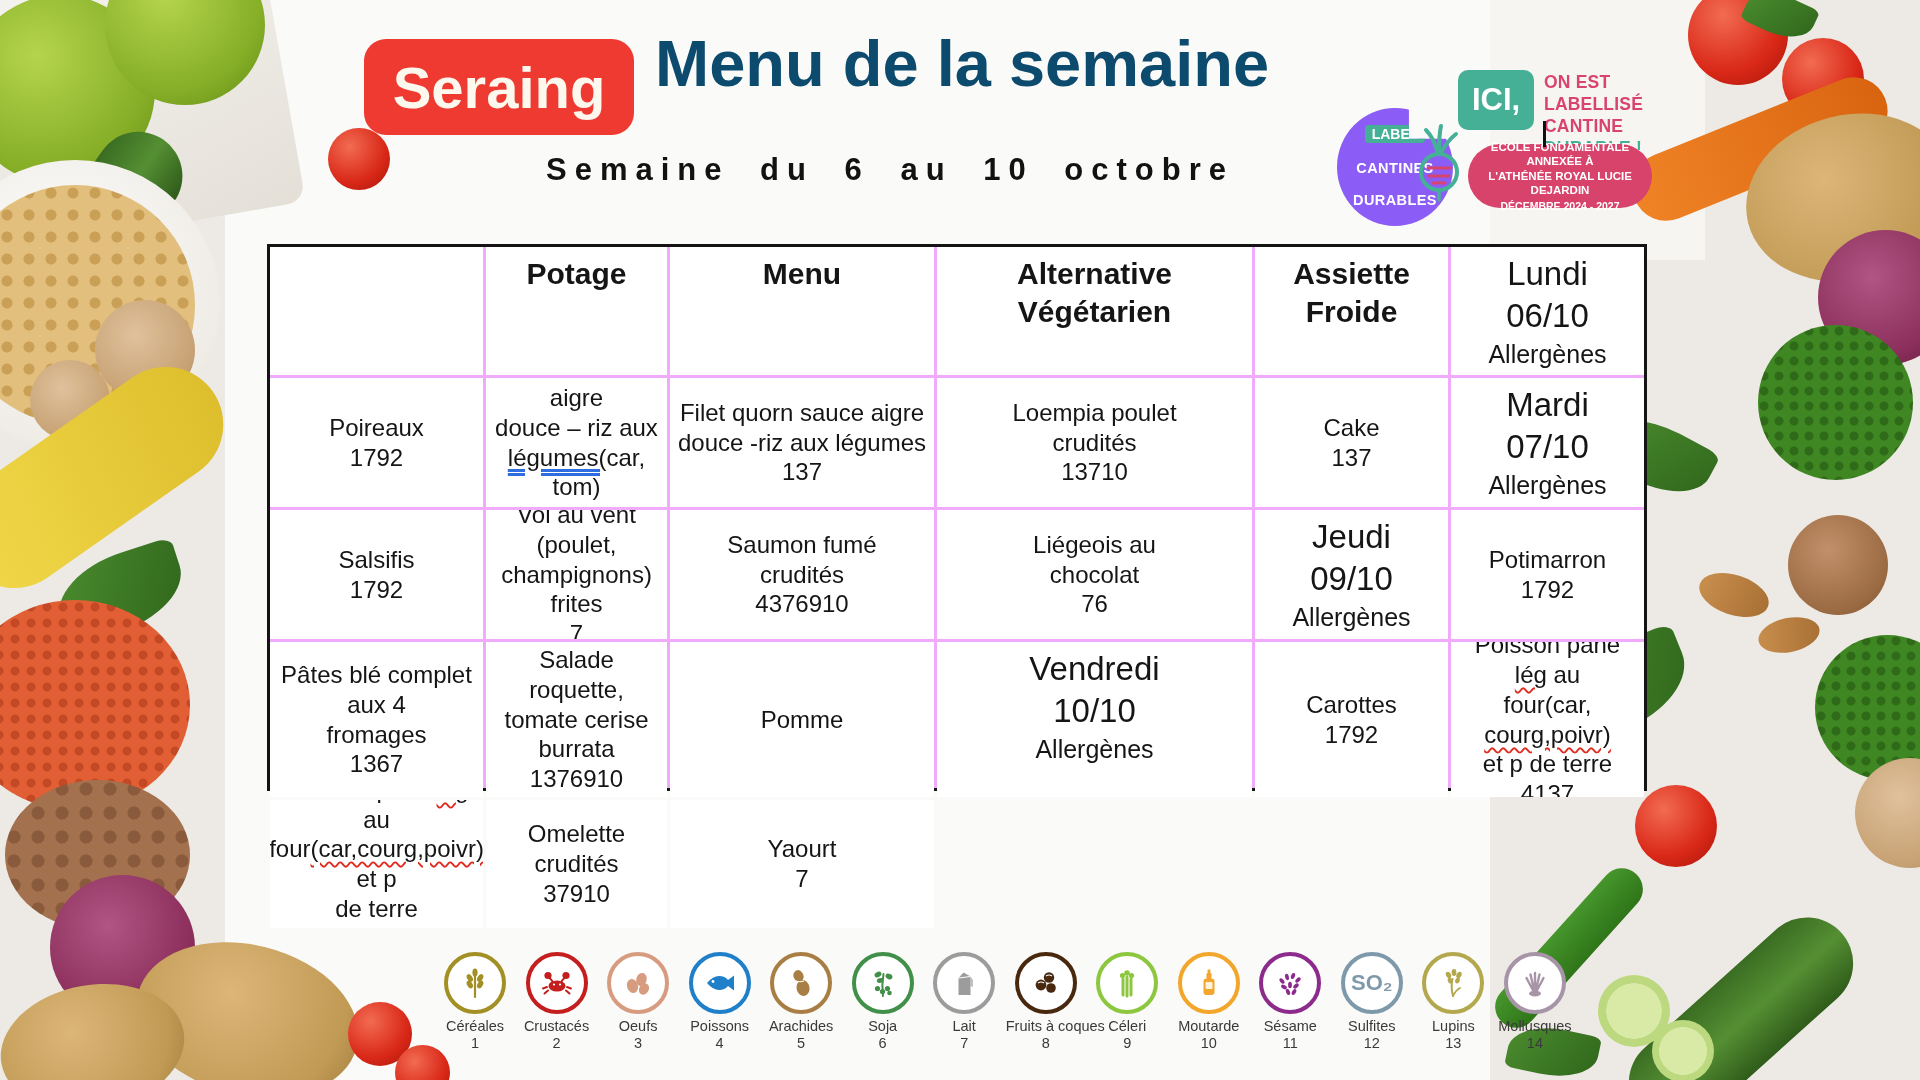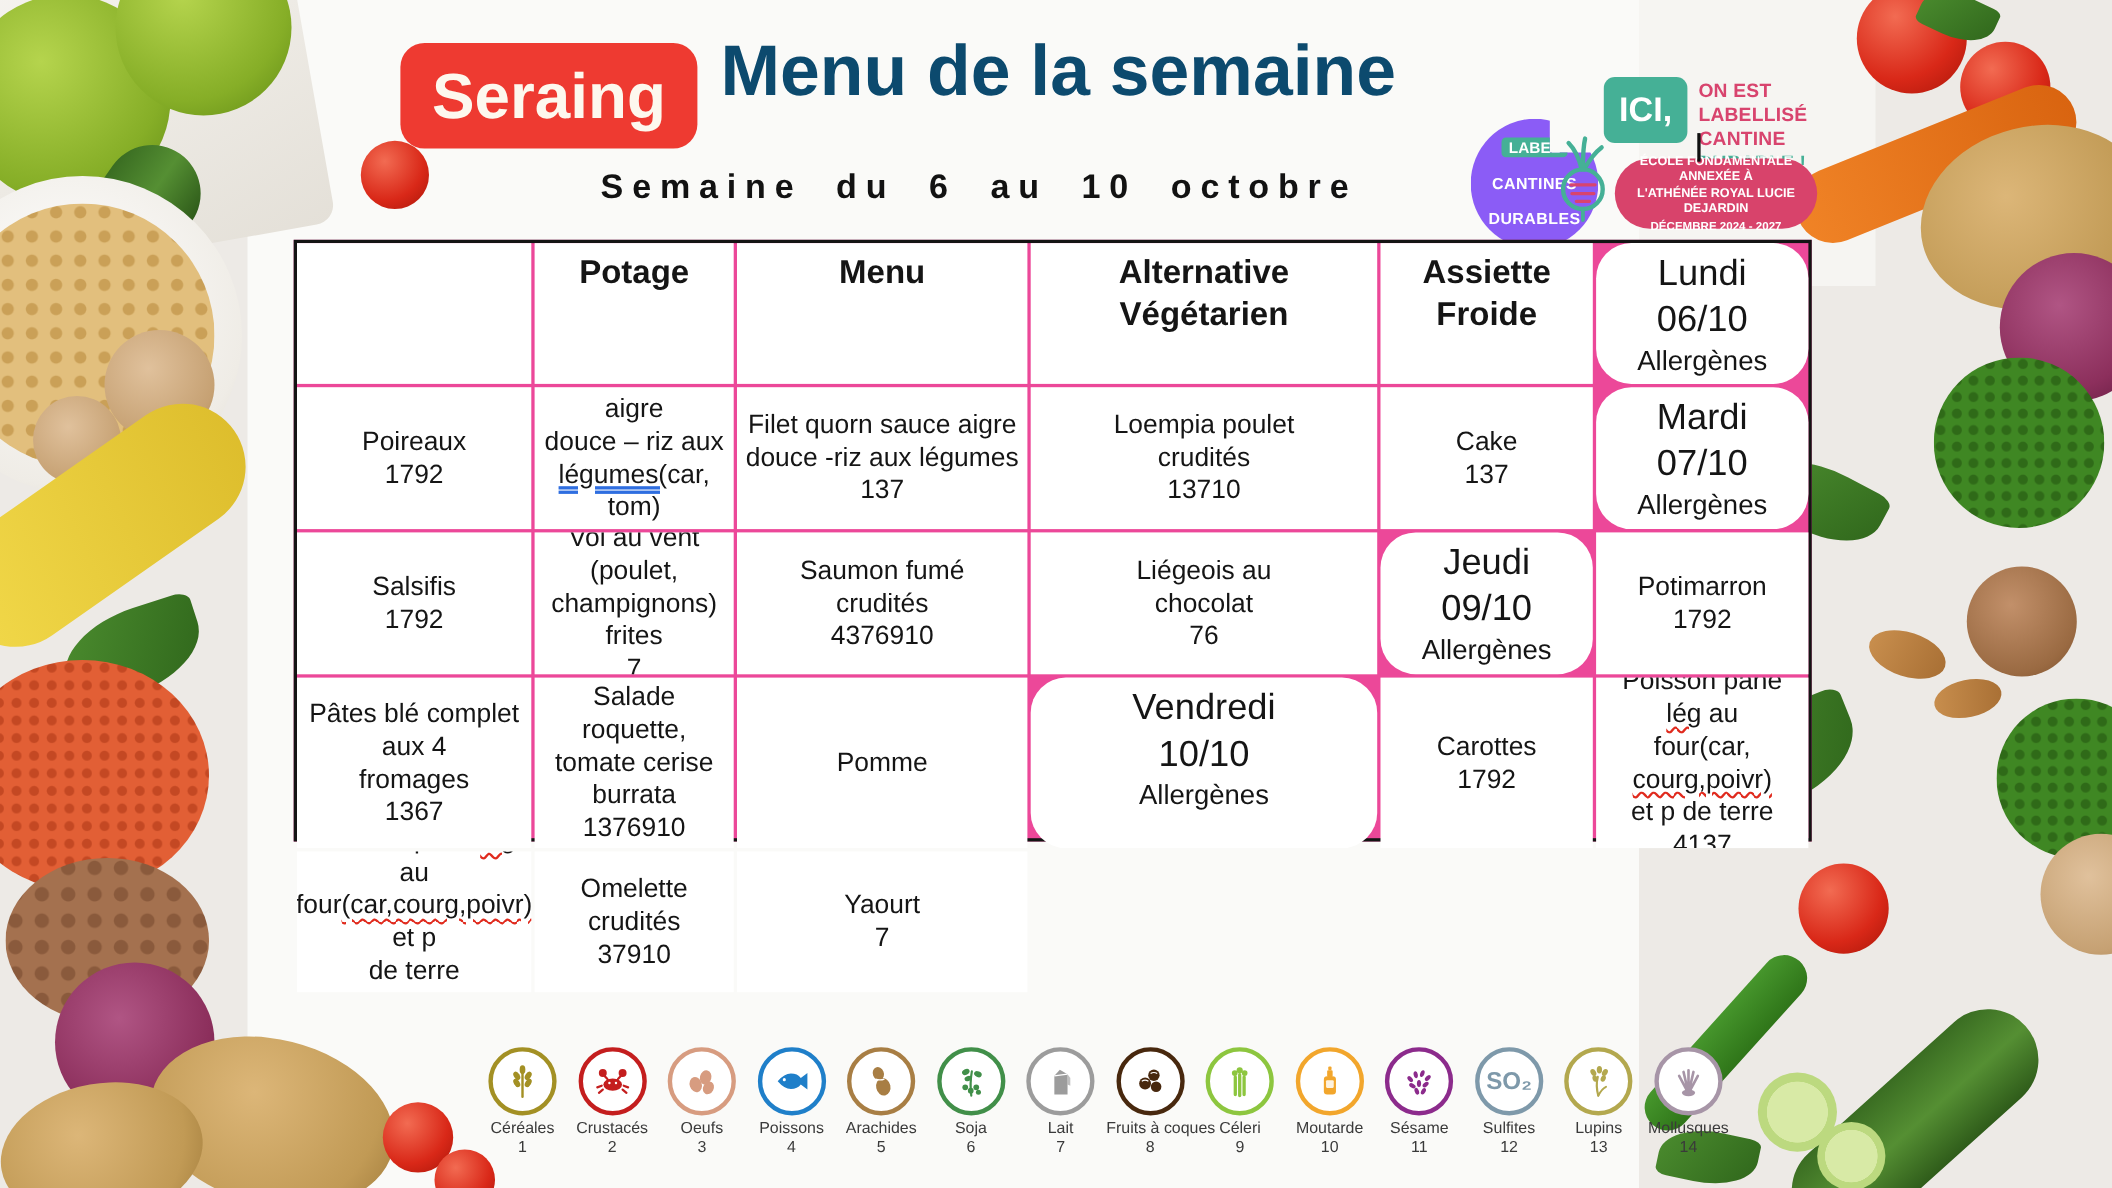--- a/index.html
+++ b/index.html
@@ -49,29 +49,29 @@
   .tagline{position:absolute;left:1544px;top:72px;width:130px;font-size:17.5px;font-weight:800;line-height:1.25;letter-spacing:.2px;}
   .tagline .p{color:#d8446e;}  .tagline .t{color:#45b096;}
   .beet{position:absolute;left:1408px;top:118px;}
   .banner{position:absolute;left:1468px;top:144px;width:184px;height:64px;background:#d8436b;
           border-radius:32px;display:flex;flex-direction:column;align-items:center;justify-content:center;
           color:#fff;text-align:center;}
   .banner .b1{font-size:11.5px;font-weight:bold;line-height:1.25;}
   .banner .b2{font-size:10.5px;font-weight:bold;margin-top:3px;}
   .caret{position:absolute;left:1543px;top:121px;width:3px;height:26px;background:#111;}
   
-  .menu-table{position:absolute;left:267px;top:218px;width:1380px;height:547px;
-              background:#ec4899;border:3px solid #141414;box-sizing:border-box;
+  .menu-table{position:absolute;left:267px;top:244px;width:1380px;height:547px;
+              background:#f0abfc;border:3px solid #141414;box-sizing:border-box;
               display:grid;grid-template-columns:213px 181px 264px 315px 193px 193px;
               grid-template-rows:128px 129px 129px 155px 128px;gap:3px;}
   .cell{background:#fff;display:flex;flex-direction:column;align-items:center;justify-content:center;
         text-align:center;overflow:hidden;padding:2px 6px;box-sizing:border-box;}
   .cell span{display:block;}
   .cell.hd{justify-content:flex-start;padding-top:8px;font-weight:bold;font-size:30px;line-height:1.25;}
-  .cell.day{justify-content:flex-start;padding-top:6px;font-size:33px;line-height:1.28;border-radius:32px;}
+  .cell.day{justify-content:flex-start;padding-top:6px;font-size:33px;line-height:1.28;}
   .cell.day .note{font-size:25px;margin-top:1px;}
   .cell.food{font-size:24px;line-height:1.24;}
   .cell.food .inline{display:inline;}
   .wavy{text-decoration-line:underline;text-decoration-style:wavy;text-decoration-color:#e02b1e;
         text-decoration-thickness:1.5px;text-underline-offset:4px;}
   .dblu{text-decoration-line:underline;text-decoration-style:double;text-decoration-color:#2f6ee0;
         text-decoration-thickness:2.5px;text-underline-offset:3px;}
   
   .allergens{position:absolute;left:435px;top:952px;width:1140px;display:flex;justify-content:space-between;}
   .al{width:80px;text-align:center;}

